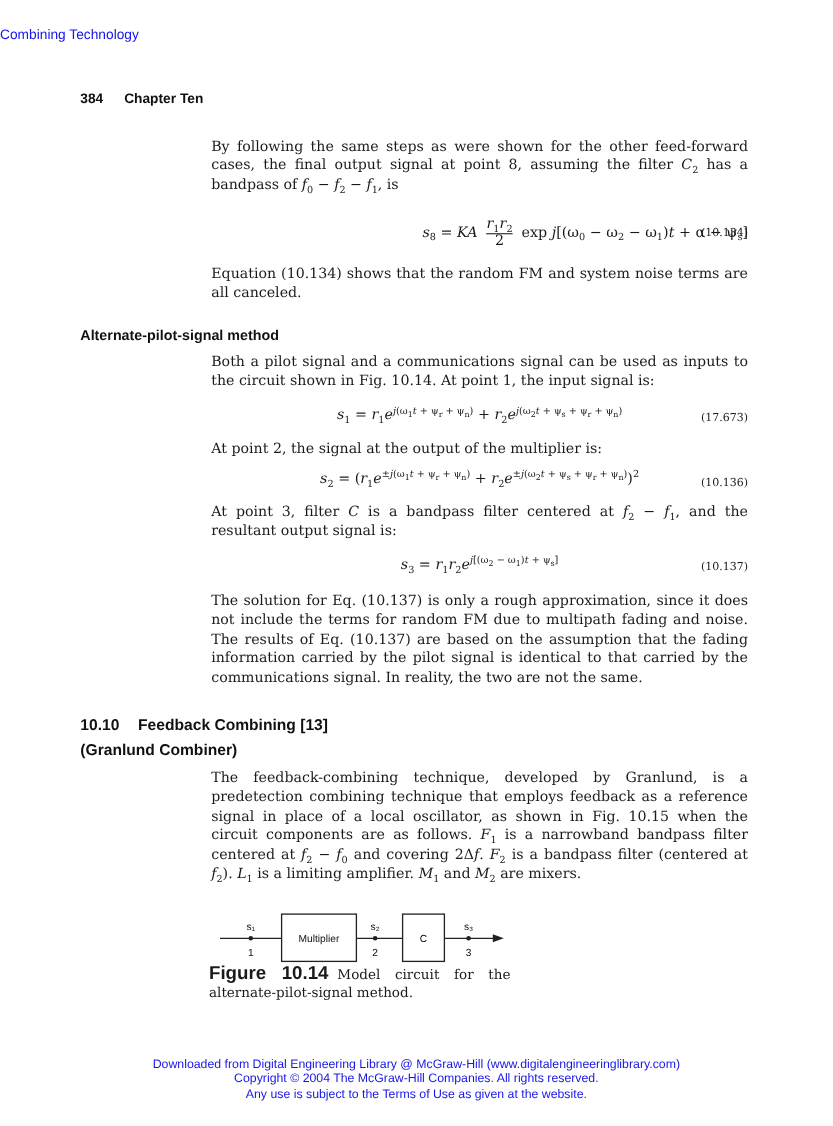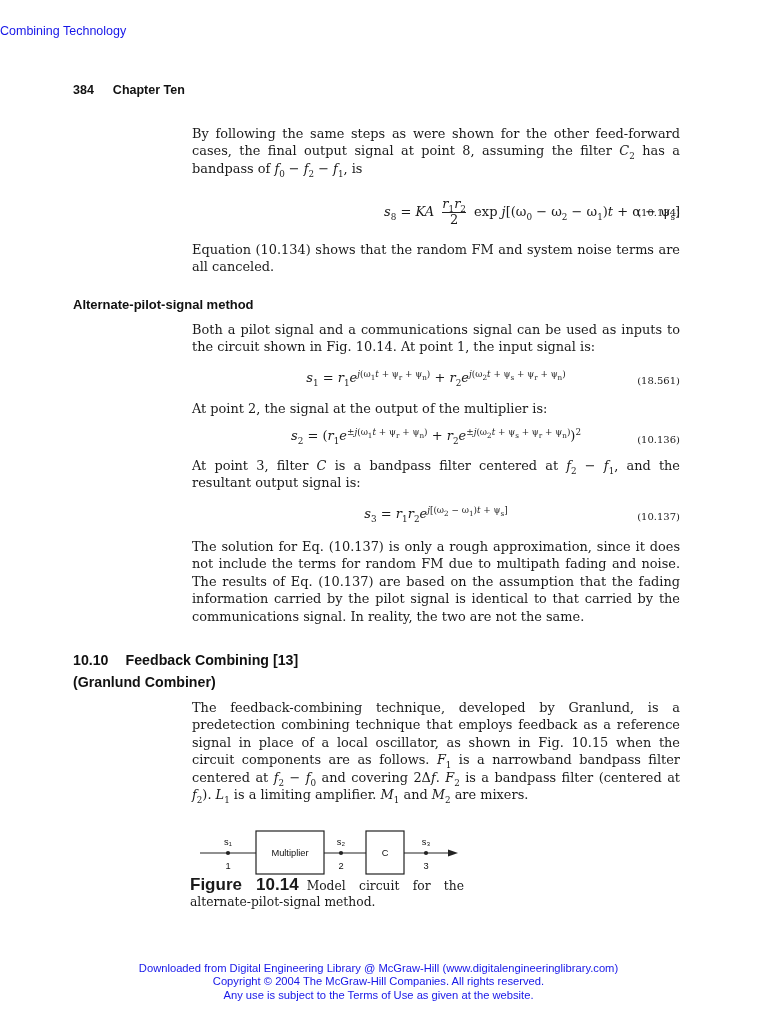--- a/index.html
+++ b/index.html
@@ -119,21 +119,21 @@
   </div>
 
   <p class="para" style="top:241px;margin:0;">Equation (10.134) shows that the random FM and system noise terms are all canceled.</p>
 
   <div class="subheading" style="top:297px;">Alternate-pilot-signal method</div>
 
   <p class="para" style="top:321px;margin:0;">Both a pilot signal and a communications signal can be used as inputs to the circuit shown in Fig. 10.14. At point 1, the input signal is:</p>
 
   <div class="eq" style="top:370px;height:20px;">
     <span><i>s</i><sub>1</sub> = <i>r</i><sub>1</sub><i>e</i><sup><i>j</i>(ω<sub>1</sub><i>t</i> + ψ<sub>r</sub> + ψ<sub>n</sub>)</sup> + <i>r</i><sub>2</sub><i>e</i><sup><i>j</i>(ω<sub>2</sub><i>t</i> + ψ<sub>s</sub> + ψ<sub>r</sub> + ψ<sub>n</sub>)</sup></span>
-    <span class="eq-num">(18.561)</span>
+    <span class="eq-num">(17.673)</span>
   </div>
 
   <p class="para" style="top:400px;margin:0;">At point 2, the signal at the output of the multiplier is:</p>
 
   <div class="eq" style="top:428px;height:22px;">
     <span><i>s</i><sub>2</sub> = (<i>r</i><sub>1</sub><i>e</i><sup>±<i>j</i>(ω<sub>1</sub><i>t</i> + ψ<sub>r</sub> + ψ<sub>n</sub>)</sup> + <i>r</i><sub>2</sub><i>e</i><sup>±<i>j</i>(ω<sub>2</sub><i>t</i> + ψ<sub>s</sub> + ψ<sub>r</sub> + ψ<sub>n</sub>)</sup>)<sup>2</sup></span>
     <span class="eq-num">(10.136)</span>
   </div>
 
   <p class="para" style="top:457px;margin:0;">At point 3, filter <i>C</i> is a bandpass filter centered at <i>f</i><sub>2</sub> − <i>f</i><sub>1</sub>, and the resultant output signal is:</p>

